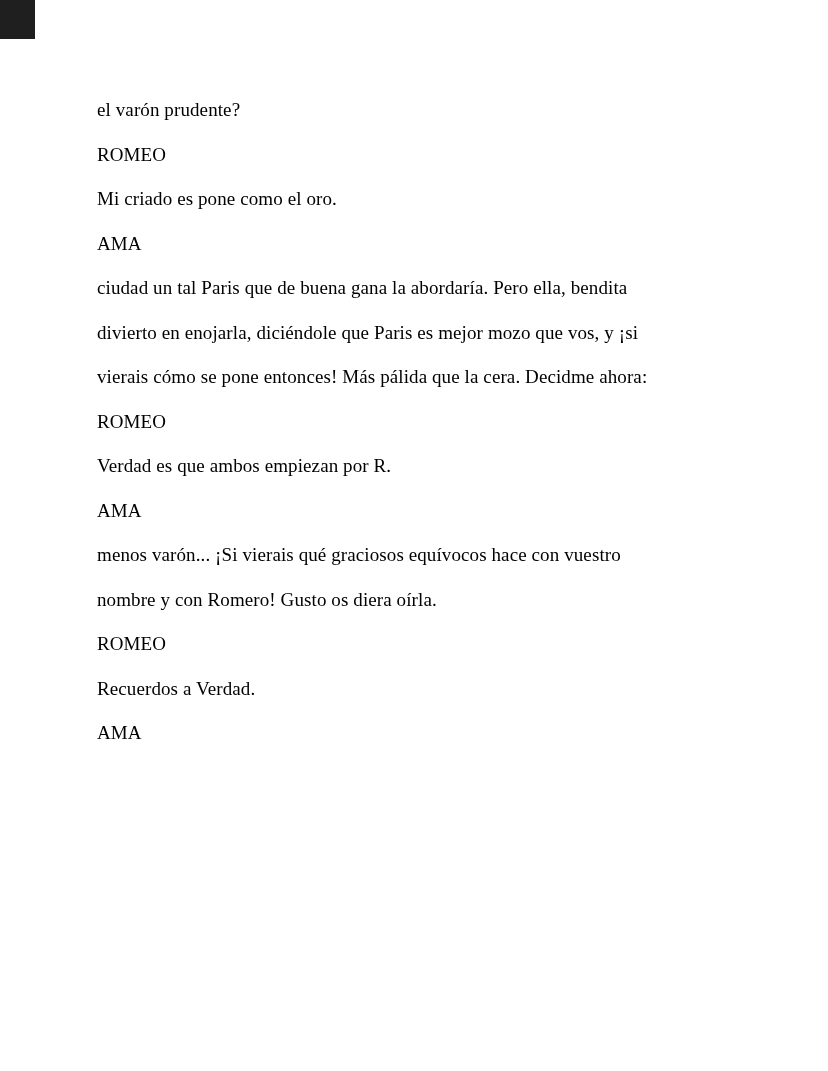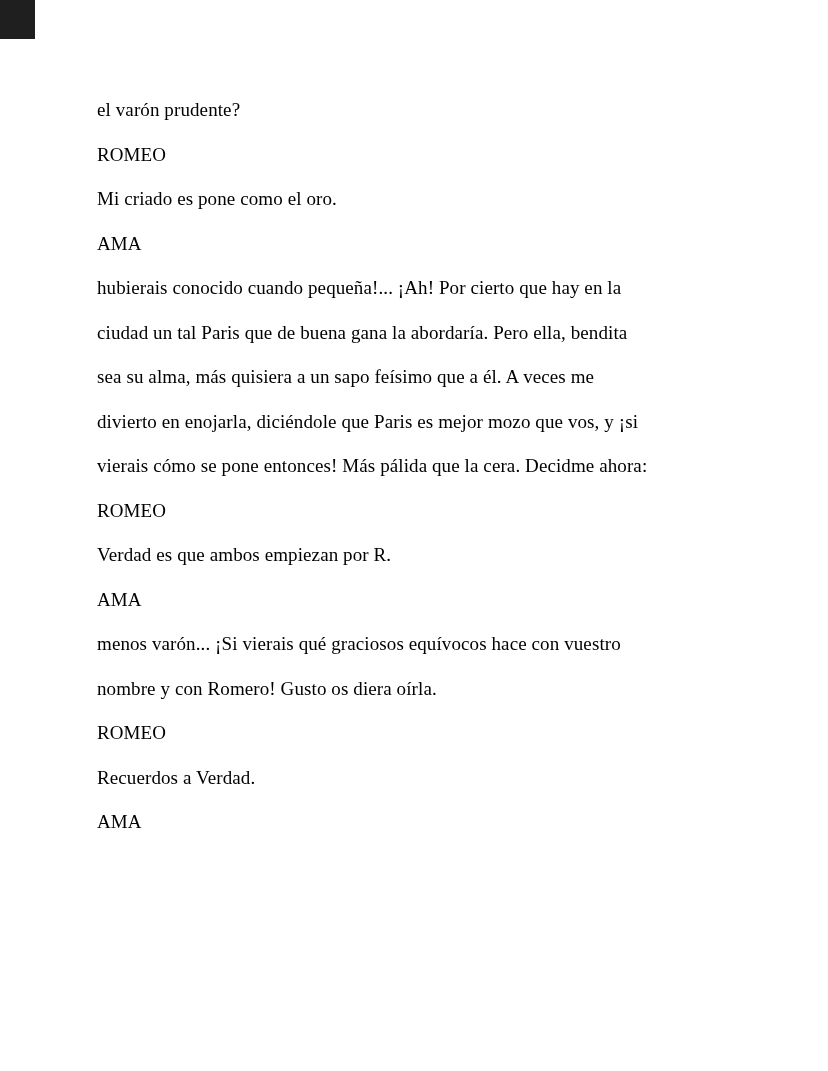--- a/index.html
+++ b/index.html
@@ -40,23 +40,21 @@
 </head>
 <body style="background: rgb(255, 255, 255);">
 
 <div class="corner-mark" style="background: rgb(31, 31, 31);"></div>
 
 <div class="doc-body" id="doc-body">
     <div class="text-line">el varón prudente?</div>
     <div class="text-line">ROMEO</div>
     <div class="text-line">Mi criado es pone como el oro.</div>
     <div class="text-line">AMA</div>
-    <div class="text-line">hubierais conocido cuando pequeña!... ¡Ah! Por cierto que hay en la</div>
     <div class="text-line">ciudad un tal Paris que de buena gana la abordaría. Pero ella, bendita</div>
-    <div class="text-line">sea su alma, más quisiera a un sapo feísimo que a él. A veces me</div>
     <div class="text-line">divierto en enojarla, diciéndole que Paris es mejor mozo que vos, y ¡si</div>
     <div class="text-line">vierais cómo se pone entonces! Más pálida que la cera. Decidme ahora:</div>
     <div class="text-line">ROMEO</div>
     <div class="text-line">Verdad es que ambos empiezan por R.</div>
     <div class="text-line">AMA</div>
     <div class="text-line">menos varón... ¡Si vierais qué graciosos equívocos hace con vuestro</div>
     <div class="text-line">nombre y con Romero! Gusto os diera oírla.</div>
     <div class="text-line">ROMEO</div>
     <div class="text-line">Recuerdos a Verdad.</div>
     <div class="text-line">AMA</div>

